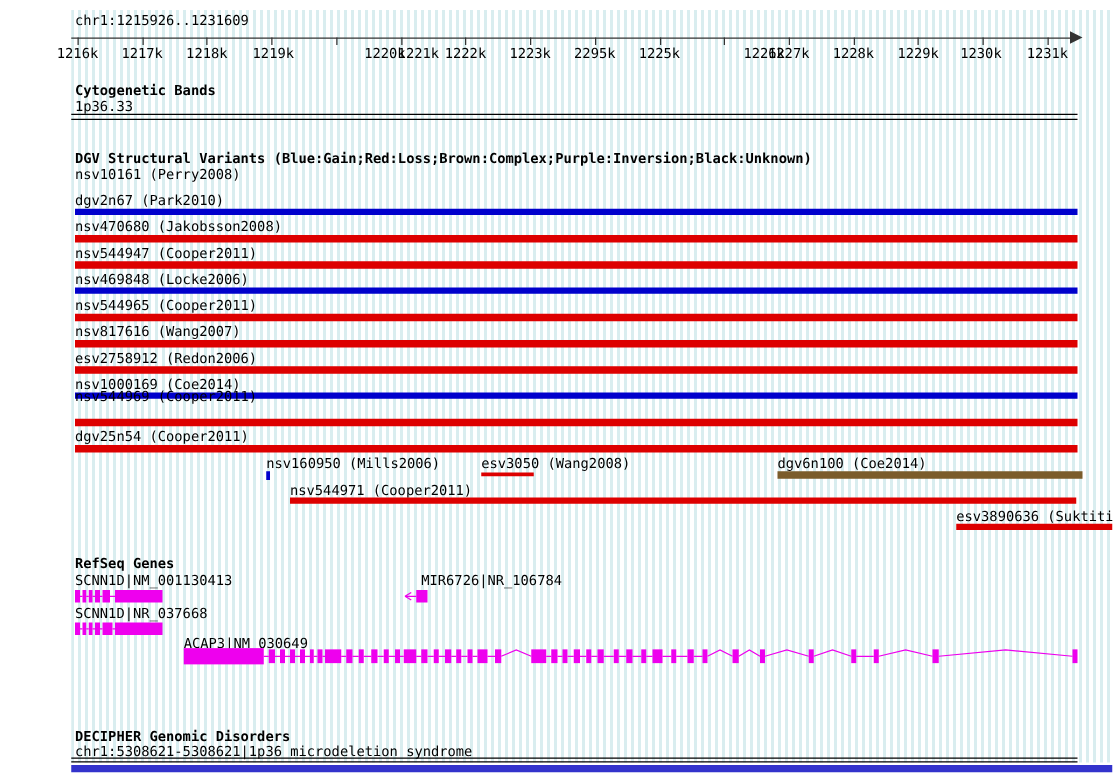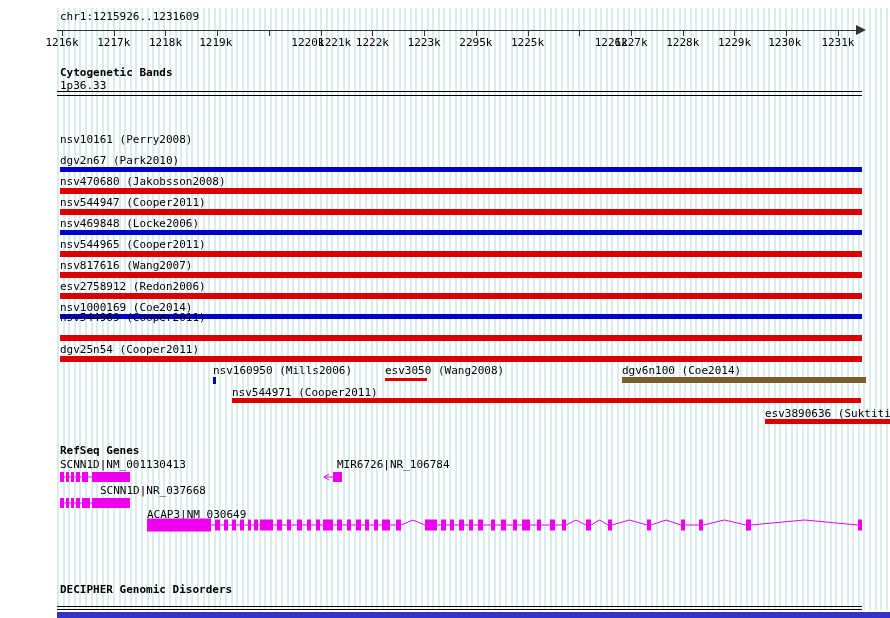--- a/index.html
+++ b/index.html
@@ -21,34 +21,36 @@
 
   <div class="abs" style="left:60px;top:11px">chr1:1215926..1231609</div>
 
   <div class="abs" style="left:57px;top:30px;width:800px;height:1px;background:#333"></div>
   <div class="abs" style="left:856px;top:25px;width:0;height:0;border-left:10px solid #333;border-top:5px solid transparent;border-bottom:5px solid transparent"></div>
 
   <div class="abs title" style="left:60px;top:67px">Cytogenetic Bands</div>
   <div class="abs" style="left:60px;top:80px">1p36.33</div>
   <div class="hbox" style="left:57px;top:91px;width:805px;height:5px"></div>
 
+  <div class="abs title" style="left:60px;top:121px">DGV Structural Variants (Blue:Gain;Red:Loss;Brown:Complex;Purple:Inversion;Black:Unknown)</div>
 
   <div class="abs title" style="left:60px;top:445px">RefSeq Genes</div>
 
   <div class="abs title" style="left:60px;top:584px">DECIPHER Genomic Disorders</div>
+  <div class="abs" style="left:60px;top:596px">chr1:5308621-5308621|1p36 microdeletion syndrome</div>
   <div class="hbox" style="left:57px;top:606px;width:805px;height:4px"></div>
   <div class="abs" style="left:57px;top:612px;width:833px;height:6px;background:#3333cc"></div>
 <div class="abs" style="left: 62px; top: 30px; width: 1px; height: 6px; background: rgb(51, 51, 51);"></div>
     <div class="abs" style="left: 44px; top: 37px; width: 36px; text-align: center;">1216k</div>
     <div class="abs" style="left: 113.73px; top: 30px; width: 1px; height: 6px; background: rgb(51, 51, 51);"></div>
     <div class="abs" style="left: 95.73px; top: 37px; width: 36px; text-align: center;">1217k</div>
     <div class="abs" style="left: 165.46px; top: 30px; width: 1px; height: 6px; background: rgb(51, 51, 51);"></div>
     <div class="abs" style="left: 147.46px; top: 37px; width: 36px; text-align: center;">1218k</div>
     <div class="abs" style="left: 217.19px; top: 30px; width: 1px; height: 6px; background: rgb(51, 51, 51);"></div>
-    <div class="abs" style="left: 199.19px; top: 37px; width: 16px; text-align: right;">1219k</div>
+    <div class="abs" style="left: 199.19px; top: 37px; width: 36px; text-align: right;">1219k</div>
     <div class="abs" style="left: 268.92px; top: 30px; width: 1px; height: 6px; background: rgb(51, 51, 51);"></div>
     <div class="abs" style="left: 250.92px; top: 37px; width: 36px; text-align: center; margin-left: 39px;">1220k</div>
     <div class="abs" style="left: 320.65px; top: 30px; width: 1px; height: 6px; background: rgb(51, 51, 51);"></div>
     <div class="abs" style="left: 302.65px; top: 37px; width: 36px; text-align: center; margin-left: 14px;">1221k</div>
     <div class="abs" style="left: 372.38px; top: 30px; width: 1px; height: 6px; background: rgb(51, 51, 51);"></div>
     <div class="abs" style="left: 354.38px; top: 37px; width: 36px; text-align: center;">1222k</div>
     <div class="abs" style="left: 424.11px; top: 30px; width: 1px; height: 6px; background: rgb(51, 51, 51);"></div>
     <div class="abs" style="left: 406.11px; top: 37px; width: 36px; text-align: center;">1223k</div>
     <div class="abs" style="left: 475.84px; top: 30px; width: 1px; height: 6px; background: rgb(51, 51, 51);"></div>
     <div class="abs" style="left: 457.84px; top: 37px; width: 36px; text-align: center;">2295k</div>
@@ -105,21 +107,21 @@
       <rect x="11" y="3" width="3" height="10" fill="#ee00ee"></rect>
       <rect x="16" y="3" width="4" height="10" fill="#ee00ee"></rect>
       <rect x="22" y="3" width="6" height="10" fill="#ee00ee"></rect>
       <rect x="32" y="3" width="38" height="10" fill="#ee00ee"></rect>
     </svg>
     <div class="abs" style="left: 337px; top: 459px;">MIR6726|NR_106784</div>
     <svg width="11" height="16" style="position: absolute; left: 333px; top: 469px; overflow: visible;">
       <path d="M-9 8L0 8M-9 8L-4 5M-9 8L-4 11" stroke="#ee00ee" fill="none"></path>
       <rect x="0" y="3" width="9" height="10" fill="#ee00ee"></rect>
     </svg>
-    <div class="abs" style="left: 60px; top: 485px; padding-left: 40px;">SCNN1D|NR_037668</div>
+    <div class="abs" style="left: 60px; top: 485px;">SCNN1D|NR_037668</div>
     <svg width="72" height="16" style="position: absolute; left: 60px; top: 495px; overflow: visible;">
       <path d="M4 8L6 8M9 8L11 8M14 8L16 8M20 8L22 8M30 8L32 8" stroke="#ee00ee" fill="none"></path>
       <rect x="0" y="3" width="4" height="10" fill="#ee00ee"></rect>
       <rect x="6" y="3" width="3" height="10" fill="#ee00ee"></rect>
       <rect x="11" y="3" width="3" height="10" fill="#ee00ee"></rect>
       <rect x="16" y="3" width="4" height="10" fill="#ee00ee"></rect>
       <rect x="22" y="3" width="8" height="10" fill="#ee00ee"></rect>
       <rect x="32" y="3" width="38" height="10" fill="#ee00ee"></rect>
     </svg>
     <div class="abs" style="left: 147px; top: 509px;">ACAP3|NM_030649</div>

